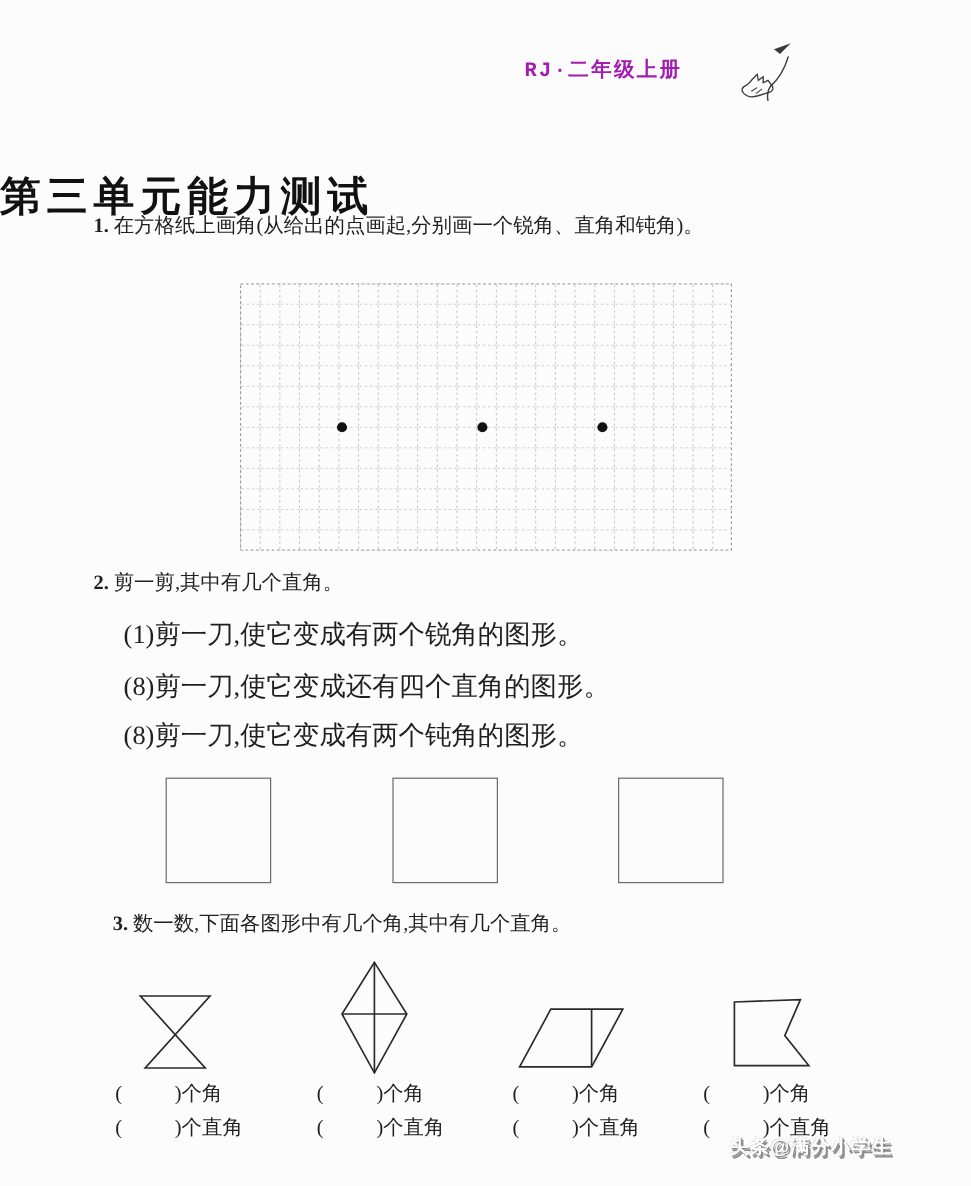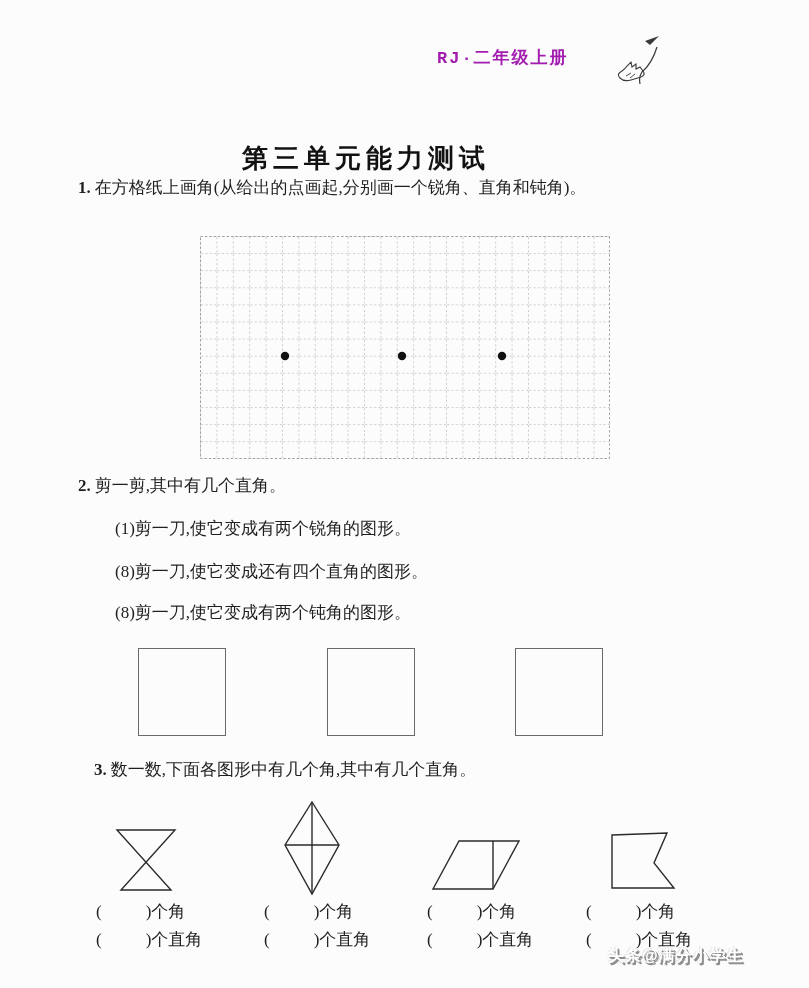--- a/index.html
+++ b/index.html
@@ -11,30 +11,30 @@
   }
   .abs{position:absolute;}
   
   .edition{
     left:437px;top:46px;font-size:17px;font-weight:bold;letter-spacing:2px;
     font-family:Liberation Mono, monospace;color:#a21caf;
   }
   .hand-icon{left:612px;top:34px;width:50px;height:56px;}
   
   .page-title{
-    left:0;top:141px;width:732px;text-align:center;
-    font-size:26px;font-weight:bold;letter-spacing:5px;color:#111;
+    left:0;top:141px;width:732px;
+    font-size:34px;font-weight:bold;letter-spacing:5px;color:#111;
   }
   
   .qline{font-size:17px;line-height:23px;white-space:nowrap;}
   .qnum{font-weight:bold;margin-right:4px;}
   .q1{left:78px;top:176px;}
   .q2{left:78px;top:474px;}
   .q3{left:78px;top:758px;margin-left:16px;}
-  .subitem{font-size:17px;line-height:22px;white-space:nowrap;margin-left:12px;}
+  .subitem{font-size:22px;line-height:22px;white-space:nowrap;}
   .sub1{left:103px;top:518px;}
   .sub2{left:103px;top:561px;}
   .sub3{left:103px;top:602px;}
   
   .grid-wrap{left:200px;top:236px;width:410px;height:223px;}
   
   .cut-square{width:86px;height:86px;border:1.4px solid #6a6a6a;background:transparent;}
   .sq1{left:138px;top:648px;}
   .sq2{left:327px;top:648px;}
   .sq3{left:515px;top:648px;}

